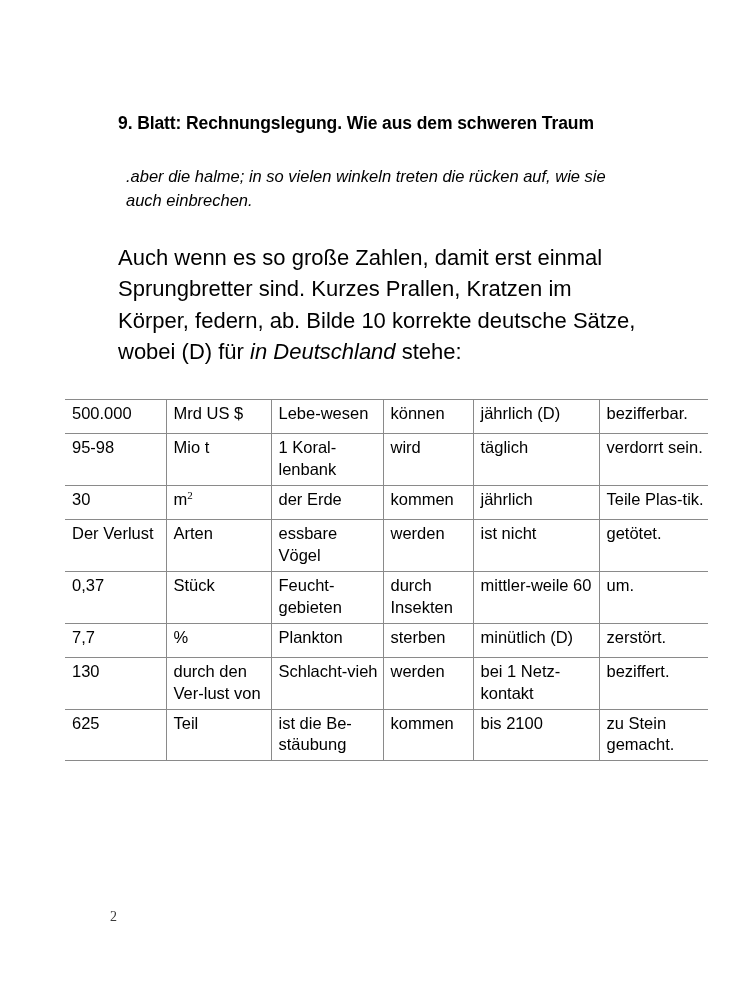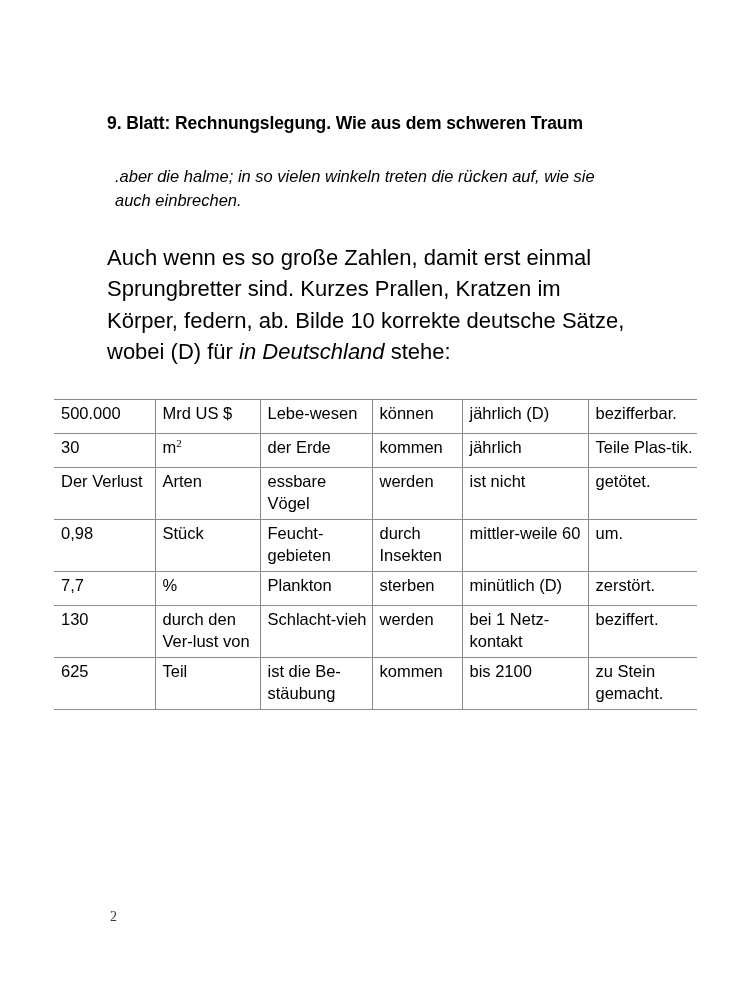--- a/index.html
+++ b/index.html
@@ -17,21 +17,21 @@
   }
   .page {
     position: absolute;
     left: 0; top: 0;
     width: 736px;
     height: 1004px;
     background: #ffffff;
   }
   .content {
     position: absolute;
-    left: 54px;
+    left: 65px;
     top: 112px;
     width: 645px;
   }
 
   
   .doc-title {
     font-size: 17.5px;
     font-weight: bold;
     line-height: 1.33;
     margin: 0 0 0 53px;
@@ -136,37 +136,45 @@
         <tbody id="grid-body">
             <tr>
               <td>500.000</td>
               <td>Mrd US $</td>
               <td>Lebe-wesen</td>
               <td>können</td>
               <td>jährlich (D)</td>
               <td>bezifferbar.</td>
             </tr>
             <tr>
+              <td>95-98</td>
+              <td>Mio t</td>
+              <td>1 Koral-lenbank</td>
+              <td>wird</td>
+              <td>täglich</td>
+              <td>verdorrt sein.</td>
+            </tr>
+            <tr>
               <td>30</td>
               <td>m<sup class="sq">2</sup></td>
               <td>der Erde</td>
               <td>kommen</td>
               <td>jährlich</td>
               <td>Teile Plas-tik.</td>
             </tr>
             <tr>
               <td>Der Verlust</td>
               <td>Arten</td>
               <td>essbare Vögel</td>
               <td>werden</td>
               <td>ist nicht</td>
               <td>getötet.</td>
             </tr>
             <tr>
-              <td>0,98</td>
+              <td>0,37</td>
               <td>Stück</td>
               <td>Feucht-gebieten</td>
               <td>durch Insekten</td>
               <td>mittler-weile 60</td>
               <td>um.</td>
             </tr>
             <tr>
               <td>7,7</td>
               <td>%</td>
               <td>Plankton</td>

